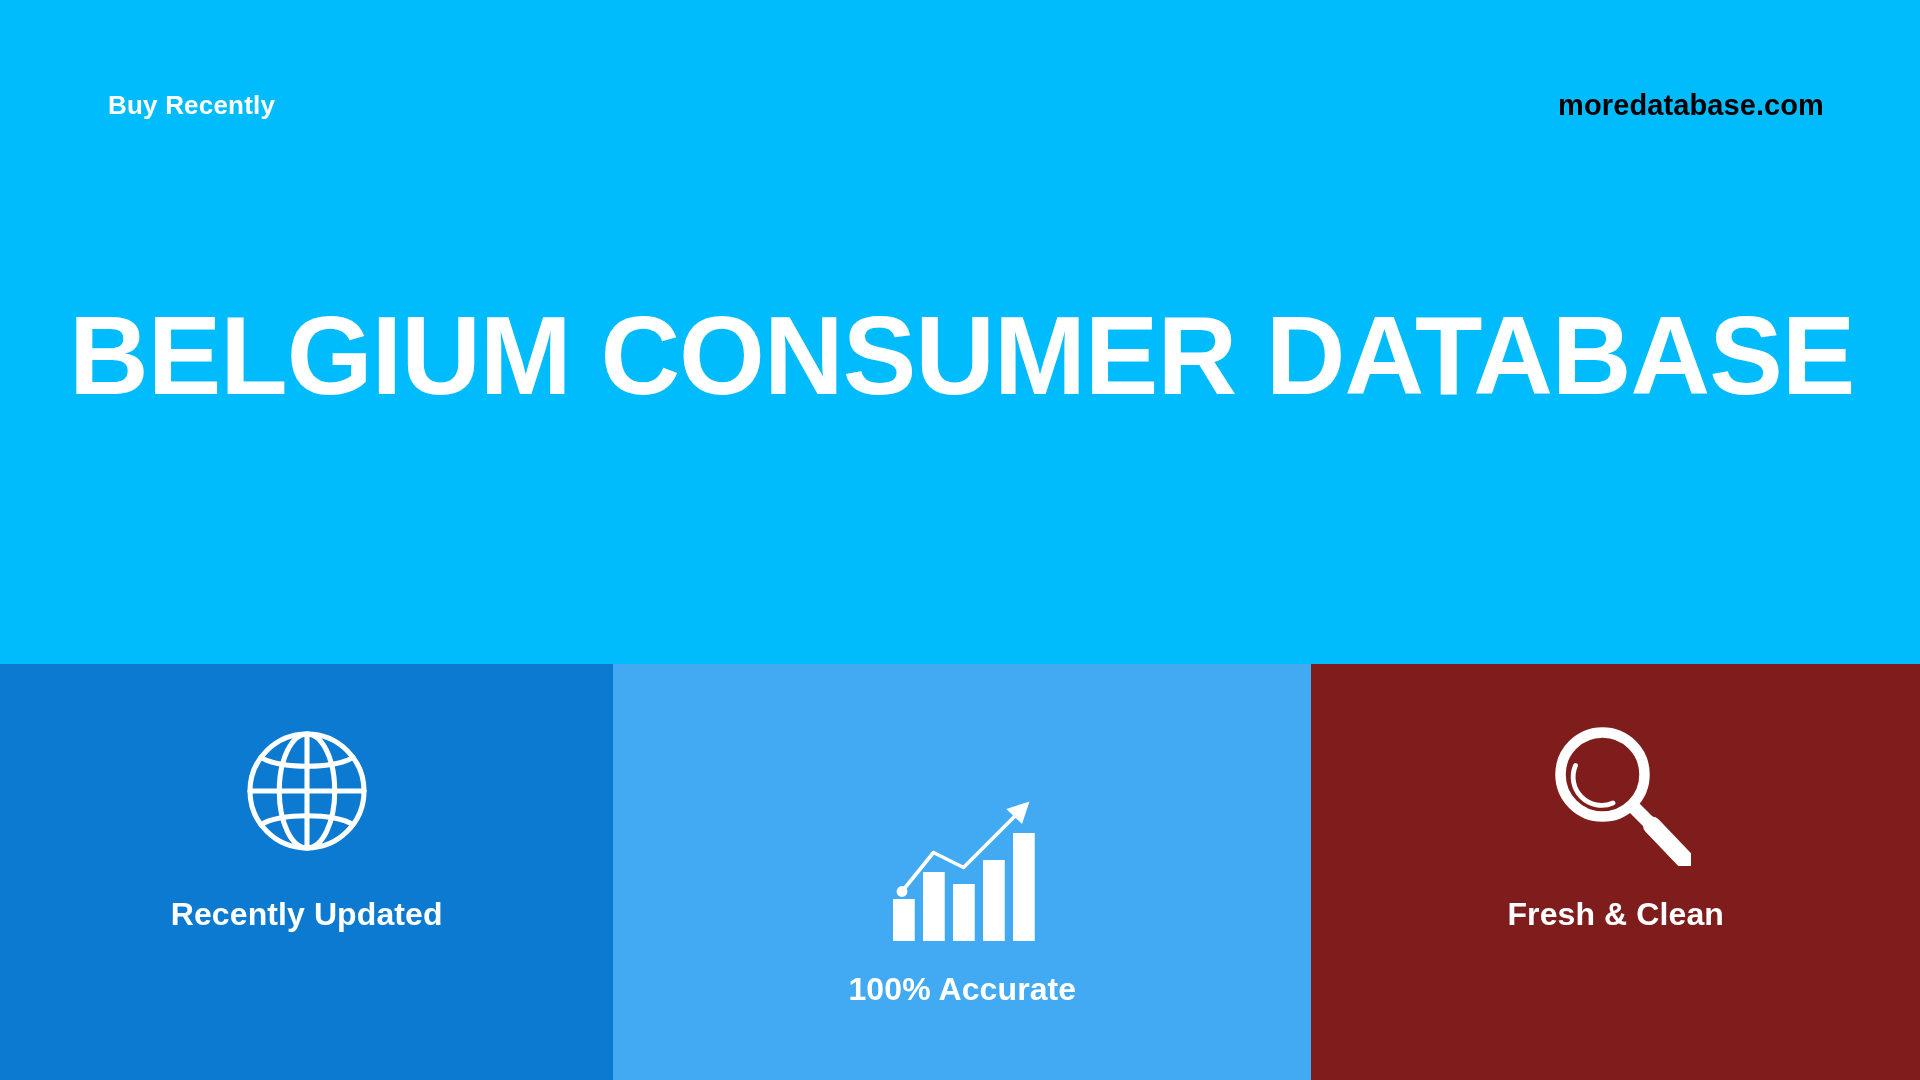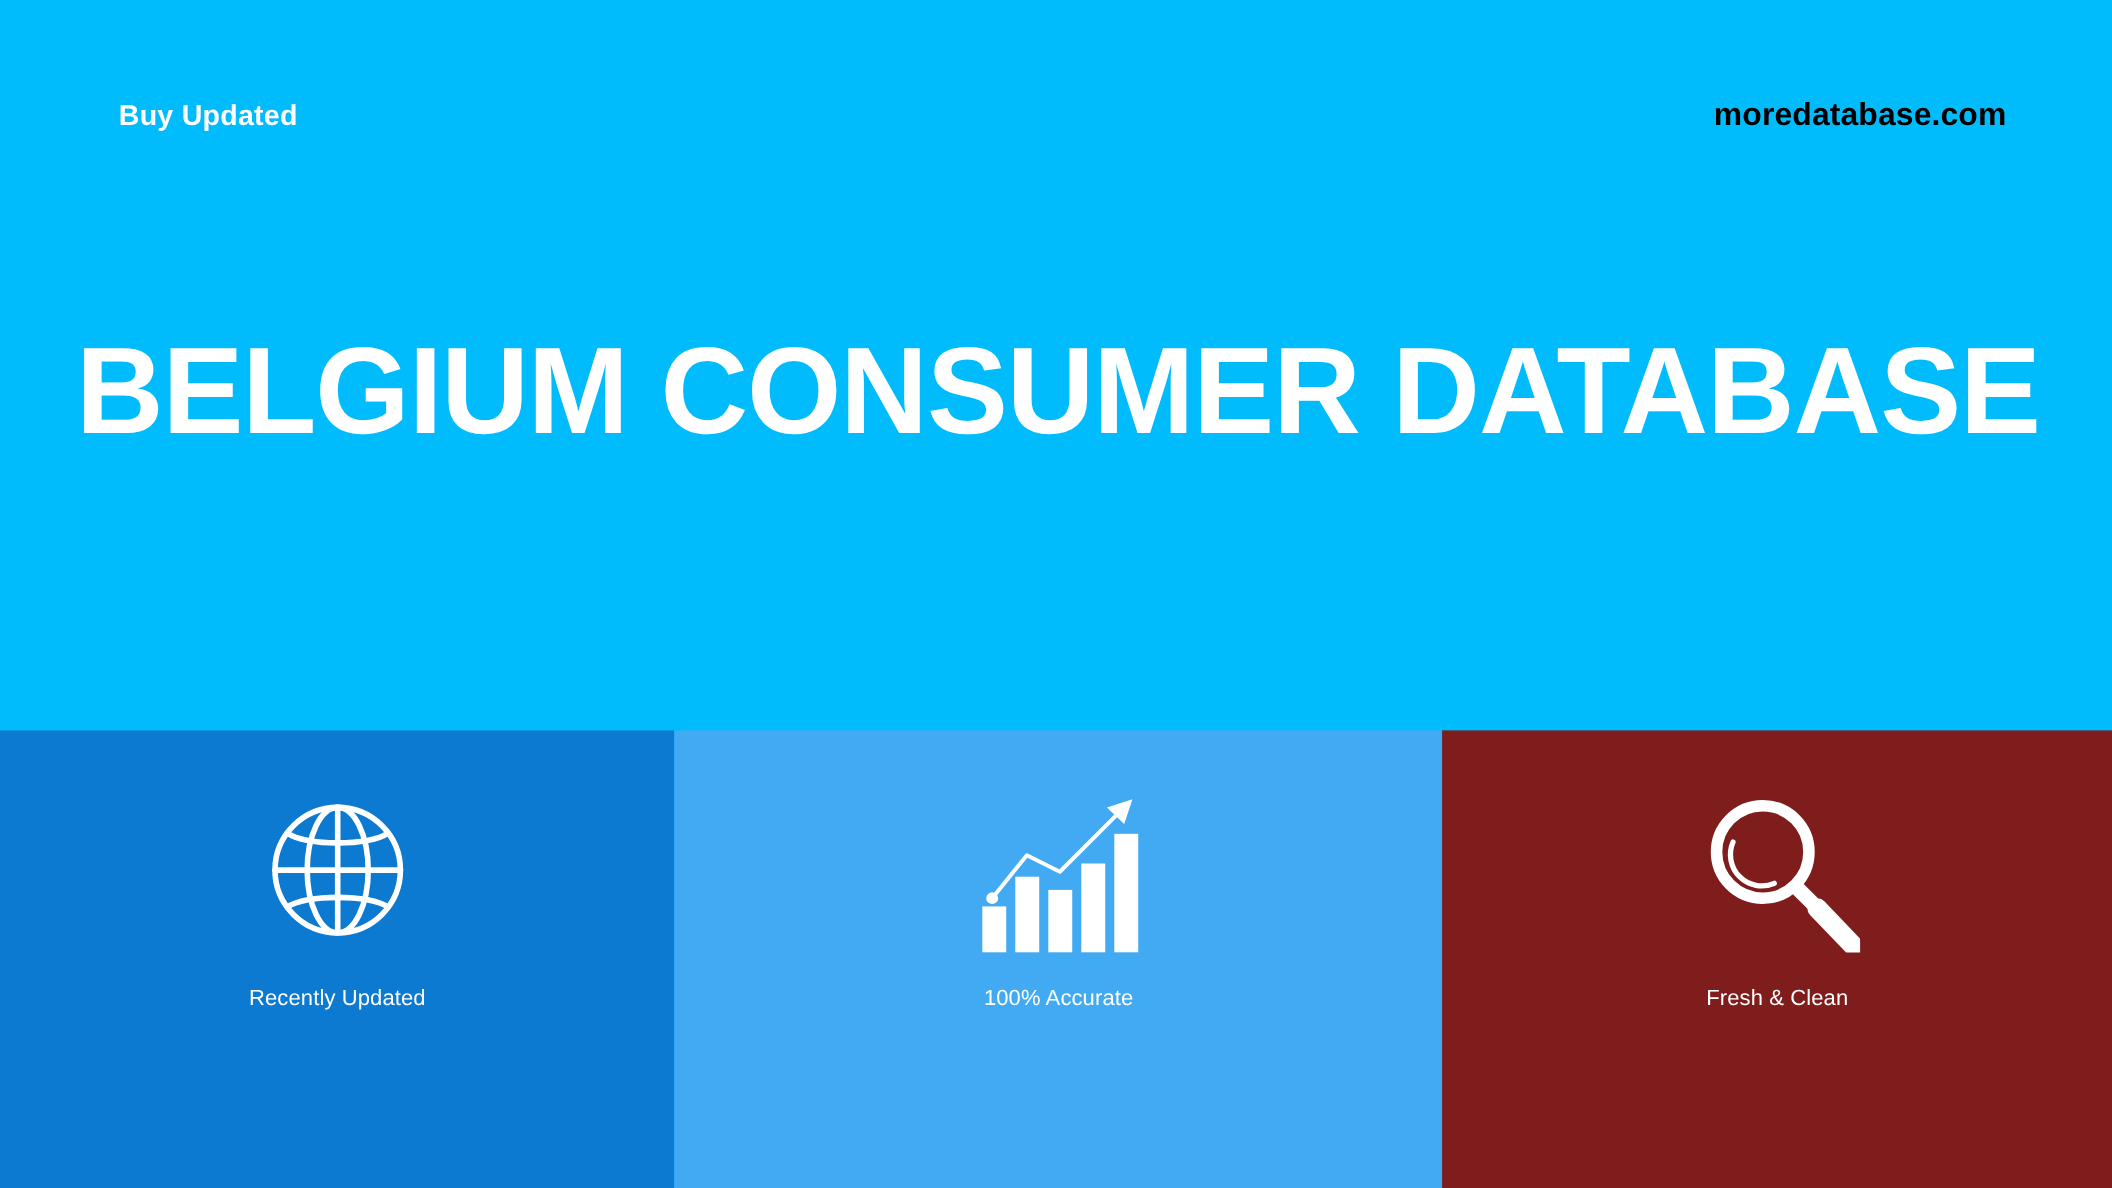--- a/index.html
+++ b/index.html
@@ -91,53 +91,53 @@
 
   .feature {
     display: flex;
     flex-direction: column;
     align-items: center;
     justify-content: flex-start;
     position: relative;
   }
 
   .feature-1 { width: 645px; background: #0b7ad0; }
-  .feature-2 { width: 734px; background: #42aaf2; }
+  .feature-2 { width: 734px; background: #42aaf2; justify-content: center; }
   .feature-3 { width: 640px; background: #0580ff; }
 
   .feature-icon {
     margin-top: 52px;
     height: 150px;
     display: flex;
     align-items: center;
     justify-content: center;
   }
 
   .feature-icon svg { display: block; }
 
   .feature-label {
     margin-top: 32px;
     color: #ffffff;
-    font-size: 20px;
-    font-weight: 400;
+    font-size: 32px;
+    font-weight: 700;
     letter-spacing: 0.1px;
     line-height: 1;
     text-align: center;
     white-space: nowrap;
   }
 </style>
 </head>
 <body>
 
 <div class="banner">
 
   <header class="hero">
 
     <div class="brand-row">
-      <div class="brand-left">Buy Updated</div>
+      <div class="brand-left">Buy Recently</div>
       <div class="brand-right">moredatabase.com</div>
     </div>
 
     <div class="hero-title-wrap">
       <h1 class="hero-title">BELGIUM CONSUMER DATABASE</h1>
     </div>
 
   </header>
 
   <section class="features">

